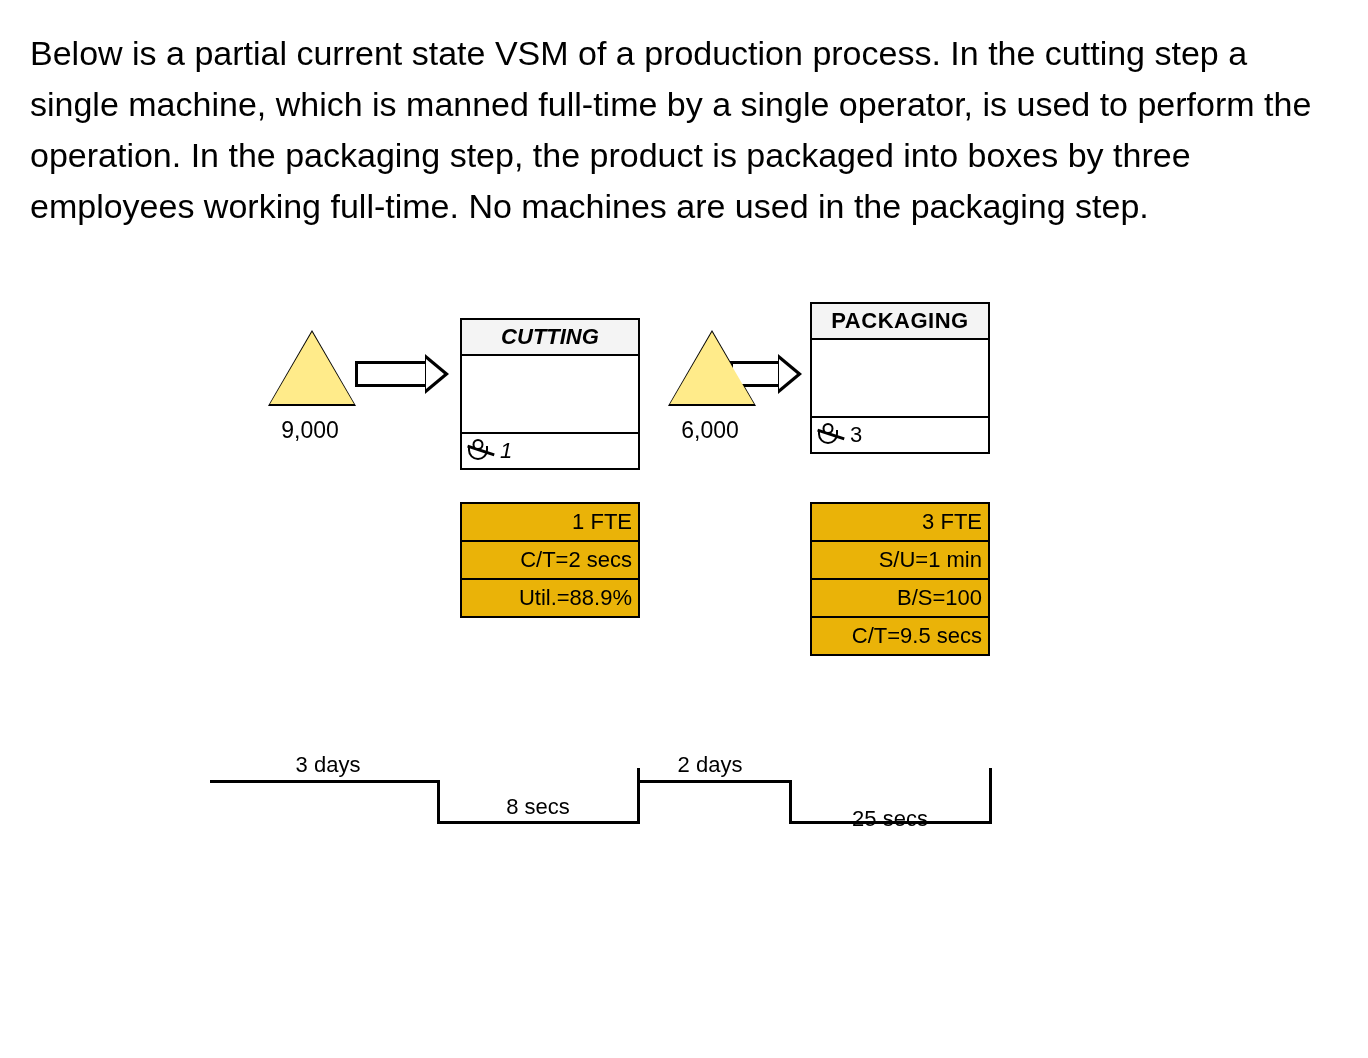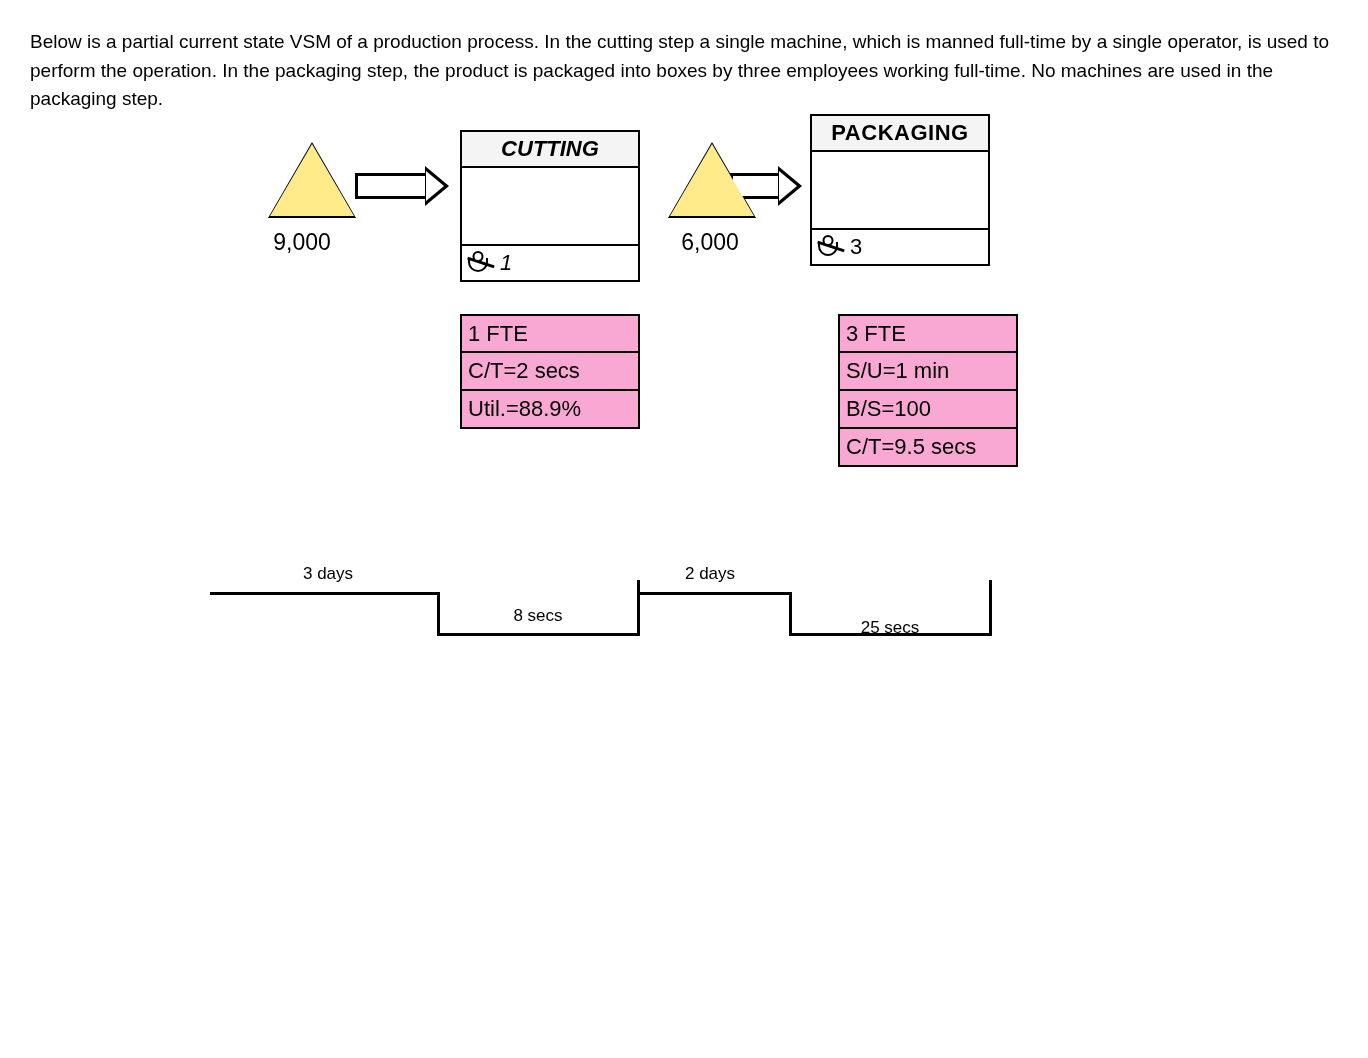--- a/index.html
+++ b/index.html
@@ -4,22 +4,23 @@
 <style>
   * { box-sizing: border-box; }
   body {
     font-family: Arial, Helvetica, sans-serif;
     background: #fff;
     margin: 0;
     padding: 28px 30px;
     color: #000;
   }
   .question {
-    font-size: 19px;
+    font-size: 34px;
     line-height: 1.5;
+    margin-bottom: 70px;
     max-width: 1300px;
   }
   .diagram {
     position: relative;
     width: 980px;
     height: 550px;
     margin-left: 200px;
   }
   .pos { position: absolute; }
 
@@ -106,21 +107,22 @@
   .data-box {
     border: 2px solid #000;
     width: 180px;
     background: #fff;
   }
   .data-row {
     border-bottom: 2px solid #000;
     padding: 2px 6px;
     font-size: 22px;
     line-height: 1.45;
-    background: #f9a8d4;
+    background: #eab308;
+    text-align: right;
   }
   .data-row:last-child { border-bottom: none; }
 
   
   .op-icon {
     display: inline-block;
     width: 20px; height: 14px;
     border: 2.5px solid #000;
     border-top: none;
     border-radius: 0 0 12px 12px;
@@ -140,38 +142,38 @@
   .strike {
     position: absolute;
     width: 28px; height: 2.5px;
     background: #000;
     top: 3px; left: -3px;
     transform: rotate(18deg);
   }
 
   
   .tl-label {
-    font-size: 17px;
+    font-size: 22px;
     text-align: center;
   }
   .hline { background:#000; position:absolute; height:3px; }
   .vline { background:#000; position:absolute; width:3px; }
 </style>
 </head>
 <body>
 
 <div class="question">Below is a partial current state VSM of a production process. In the cutting step a single machine, which is manned full-time by a single operator, is used to perform the operation. In the packaging step, the product is packaged into boxes by three employees working full-time. No machines are used in the packaging step.</div>
 
 <div class="diagram">
 
   <div class="tri-wrap pos" style="left:40px; top:30px;">
     <div class="triangle-outline"></div>
     <div class="triangle tri-inner"></div>
   </div>
-  <div class="inv-label pos" style="left:12px; top:115px;">9,000</div>
+  <div class="inv-label pos" style="left:20px; top:115px;">9,000</div>
 
   <div class="push-arrow pos" style="left:125px; top:52px;">
     <div class="push-body"></div>
     <div class="push-head"></div>
   </div>
 
   <div class="process-box pos" style="left:230px; top:16px;font-style:italic;">
     <div class="process-title">CUTTING</div>
     <div class="process-body"></div>
     <div class="operator-row">
@@ -203,21 +205,21 @@
     <div class="process-title" style="letter-spacing:0.5px;">PACKAGING</div>
     <div class="process-body"></div>
     <div class="operator-row">
       <span style="position:relative; display:inline-block; width:26px; height:18px;">
         <span class="op-icon"><span class="strike"></span></span>
       </span>
       <span>3</span>
     </div>
   </div>
 
-  <div class="data-box pos" style="left:608px; top:200px;">
+  <div class="data-box pos" style="left:580px; top:200px;">
     <div class="data-row">3 FTE</div>
     <div class="data-row">S/U=1 min</div>
     <div class="data-row">B/S=100</div>
     <div class="data-row">C/T=9.5 secs</div>
   </div>
 
   <div class="hline" style="left:-20px; top:478px; width:230px;"></div>
   <div class="vline" style="left:207px; top:478px; height:44px;"></div>
 
   <div class="hline" style="left:207px; top:519px; width:203px;"></div>

